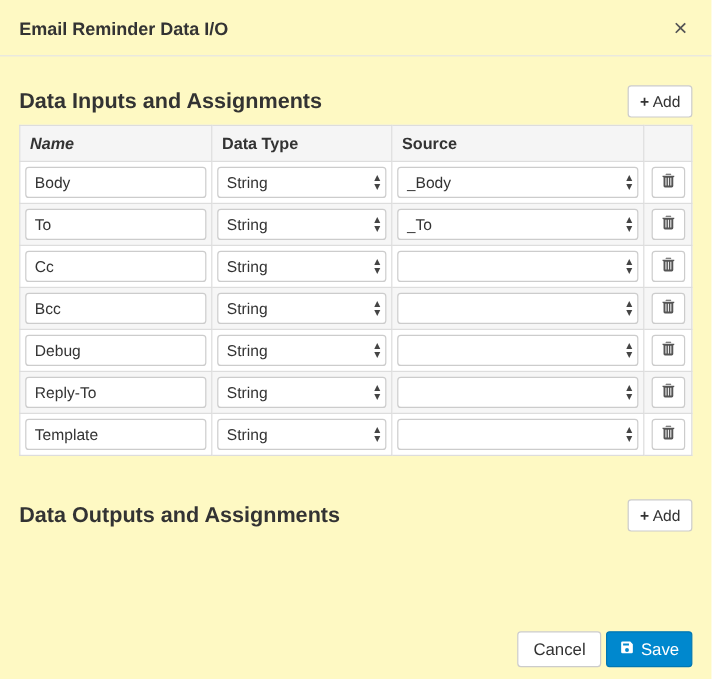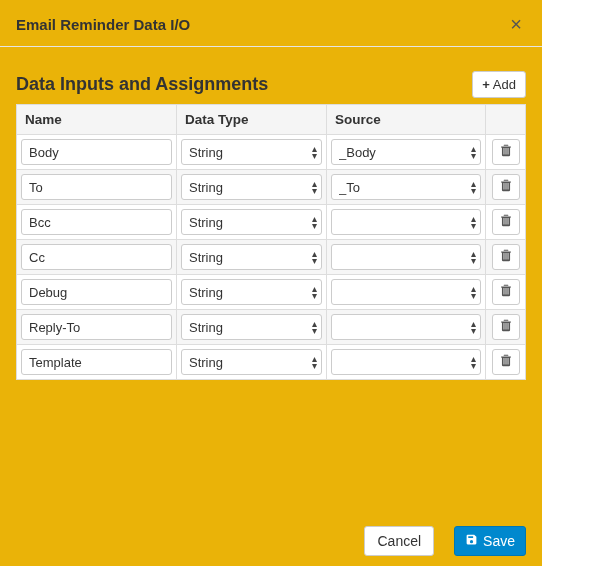--- a/index.html
+++ b/index.html
@@ -1,41 +1,41 @@
 <!DOCTYPE html>
 <html><head>
 <meta charset="utf-8">
 <style>
   * { box-sizing: border-box; margin: 0; padding: 0; }
   html, body { width: 593px; height: 566px; font-family: -apple-system, "Helvetica Neue", Arial, sans-serif; font-size: 14px; color: #333; background: #fff; }
-  .modal { width: 542px; height: 566px; background: #eab308; position: relative; }
+  .modal { width: 593px; height: 566px; background: #fef9c3; position: relative; }
   .modal-header { display: flex; align-items: center; justify-content: space-between; padding: 14px 16px 12px 16px; border-bottom: 1px solid #e5e5e5; }
   .modal-header h4 { font-size: 15px; font-weight: 600; color: #333; }
   .close-btn { background: none; border: none; font-size: 20px; line-height: 1; color: #555; cursor: pointer; padding: 0 4px; }
   .modal-body { padding: 24px 16px 10px 16px; }
   .section-row { display: flex; align-items: center; justify-content: space-between; margin-bottom: 6px; }
   .section-title { font-size: 18px; font-weight: 700; color: #333; }
   .add-btn { background: #fff; border: 1px solid #ccc; border-radius: 3px; padding: 5px 9px; font-size: 13px; color: #333; cursor: pointer; display: flex; align-items: center; gap: 3px; }
   .add-btn .plus { font-weight: 700; }
   table.data-table { width: 100%; border-collapse: collapse; background: #fff; }
   table.data-table th { background: #f5f5f5; border: 1px solid #ddd; font-weight: 600; font-size: 13.5px; text-align: left; padding: 7px 8px; color: #333; }
   table.data-table td { border: 1px solid #ddd; padding: 4px 4px; vertical-align: middle; }
-  .col-name { width: 160px; }
+  .col-name { width: 160px; font-style: italic; }
   .col-type { width: 150px; margin-left: 13px; }
   .col-src  { width: auto; }
   .col-del  { width: 40px; }
   table.data-table tr:nth-child(even) td { background: #f6f6f6; }
   .inp { width: 100%; height: 26px; border: 1px solid #ccc; border-radius: 3px; background: #fff; font-size: 13px; padding: 0 7px; color: #333; }
   .sel-wrap { position: relative; width: 100%; }
   .sel { width: 100%; height: 26px; border: 1px solid #ccc; border-radius: 3px; background: #fff; font-size: 13px; padding: 0 8px 0 7px; color: #333; appearance: none; -webkit-appearance: none; cursor: pointer; }
   .caret { position: absolute; right: 5px; top: 50%; transform: translateY(-50%); pointer-events: none; font-size: 10px; line-height: 7px; color: #444; }
   .del-btn { width: 28px; height: 26px; border: 1px solid #ccc; border-radius: 3px; background: #fff; cursor: pointer; display: flex; align-items: center; justify-content: center; margin: 0 auto; color: #555; }
   .del-btn svg { width: 12px; height: 13px; }
   .outputs { margin-top: 36px; }
-  .modal-footer { position: absolute; bottom: 10px; right: 16px; display: flex; align-items: center; gap: 20px; }
+  .modal-footer { position: absolute; bottom: 10px; right: 16px; display: flex; align-items: center; gap: 4px; }
   .btn-cancel { background: #fff; border: 1px solid #ccc; border-radius: 3px; padding: 6px 12px; font-size: 14px; color: #333; cursor: pointer; }
   .btn-save { background: #0088ce; border: 1px solid #0077b3; border-radius: 3px; padding: 6px 10px; font-size: 14px; color: #fff; cursor: pointer; display: flex; align-items: flex-start; gap: 5px; }
   .btn-save svg { width: 13px; height: 13px; }
 </style>
 </head>
 <body>
 
 <div class="modal">
 
   <div class="modal-header">
@@ -91,37 +91,37 @@
             </td>
             <td>
               <button class="del-btn">
                 <span><svg viewBox="0 0 14 16" fill="currentColor">
                     <path d="M1 3h12v1.2L12 4.5v9A1.5 1.5 0 0 1 10.5 15h-7A1.5 1.5 0 0 1 2 13.5v-9L1 4.2V3zm3 2v8h1V5H4zm2.5 0v8h1V5h-1zM9 5v8h1V5H9zM4.5 1h5l.5 1H4l.5-1z"></path>
                   </svg></span>
               </button>
             </td>
           </tr>
           <tr>
+            <td><input class="inp" value="Cc" style=""></td>
+            <td>
+              <div class="sel-wrap"><input class="sel" readonly="" value="String" style=""><div class="caret">▴<br>▾</div></div>
+            </td>
+            <td>
+              <div class="sel-wrap"><input class="sel" readonly="" value="" style=""><div class="caret">▴<br>▾</div></div>
+            </td>
+            <td>
+              <button class="del-btn">
+                <span><svg viewBox="0 0 14 16" fill="currentColor">
+                    <path d="M1 3h12v1.2L12 4.5v9A1.5 1.5 0 0 1 10.5 15h-7A1.5 1.5 0 0 1 2 13.5v-9L1 4.2V3zm3 2v8h1V5H4zm2.5 0v8h1V5h-1zM9 5v8h1V5H9zM4.5 1h5l.5 1H4l.5-1z"></path>
+                  </svg></span>
+              </button>
+            </td>
+          </tr>
+          <tr>
             <td><input class="inp" value="Bcc" style=""></td>
-            <td>
-              <div class="sel-wrap"><input class="sel" readonly="" value="String" style=""><div class="caret">▴<br>▾</div></div>
-            </td>
-            <td>
-              <div class="sel-wrap"><input class="sel" readonly="" value="" style=""><div class="caret">▴<br>▾</div></div>
-            </td>
-            <td>
-              <button class="del-btn">
-                <span><svg viewBox="0 0 14 16" fill="currentColor">
-                    <path d="M1 3h12v1.2L12 4.5v9A1.5 1.5 0 0 1 10.5 15h-7A1.5 1.5 0 0 1 2 13.5v-9L1 4.2V3zm3 2v8h1V5H4zm2.5 0v8h1V5h-1zM9 5v8h1V5H9zM4.5 1h5l.5 1H4l.5-1z"></path>
-                  </svg></span>
-              </button>
-            </td>
-          </tr>
-          <tr>
-            <td><input class="inp" value="Cc" style=""></td>
             <td>
               <div class="sel-wrap"><input class="sel" readonly="" value="String" style=""><div class="caret">▴<br>▾</div></div>
             </td>
             <td>
               <div class="sel-wrap"><input class="sel" readonly="" value="" style=""><div class="caret">▴<br>▾</div></div>
             </td>
             <td>
               <button class="del-btn">
                 <span><svg viewBox="0 0 14 16" fill="currentColor">
                     <path d="M1 3h12v1.2L12 4.5v9A1.5 1.5 0 0 1 10.5 15h-7A1.5 1.5 0 0 1 2 13.5v-9L1 4.2V3zm3 2v8h1V5H4zm2.5 0v8h1V5h-1zM9 5v8h1V5H9zM4.5 1h5l.5 1H4l.5-1z"></path>
@@ -173,20 +173,27 @@
               <button class="del-btn">
                 <span><svg viewBox="0 0 14 16" fill="currentColor">
                     <path d="M1 3h12v1.2L12 4.5v9A1.5 1.5 0 0 1 10.5 15h-7A1.5 1.5 0 0 1 2 13.5v-9L1 4.2V3zm3 2v8h1V5H4zm2.5 0v8h1V5h-1zM9 5v8h1V5H9zM4.5 1h5l.5 1H4l.5-1z"></path>
                   </svg></span>
               </button>
             </td>
           </tr>
         </tbody>
     </table>
 
+    <div class="outputs section-row">
+      <div class="section-title">Data Outputs and Assignments</div>
+      <button class="add-btn">
+        <span class="plus">+</span>
+        <span>Add</span>
+      </button>
+    </div>
 
   </div>
 
   <div class="modal-footer">
     <button class="btn-cancel">
       <span>Cancel</span>
     </button>
     <button class="btn-save">
       <span>
         <svg viewBox="0 0 24 24" fill="currentColor">

